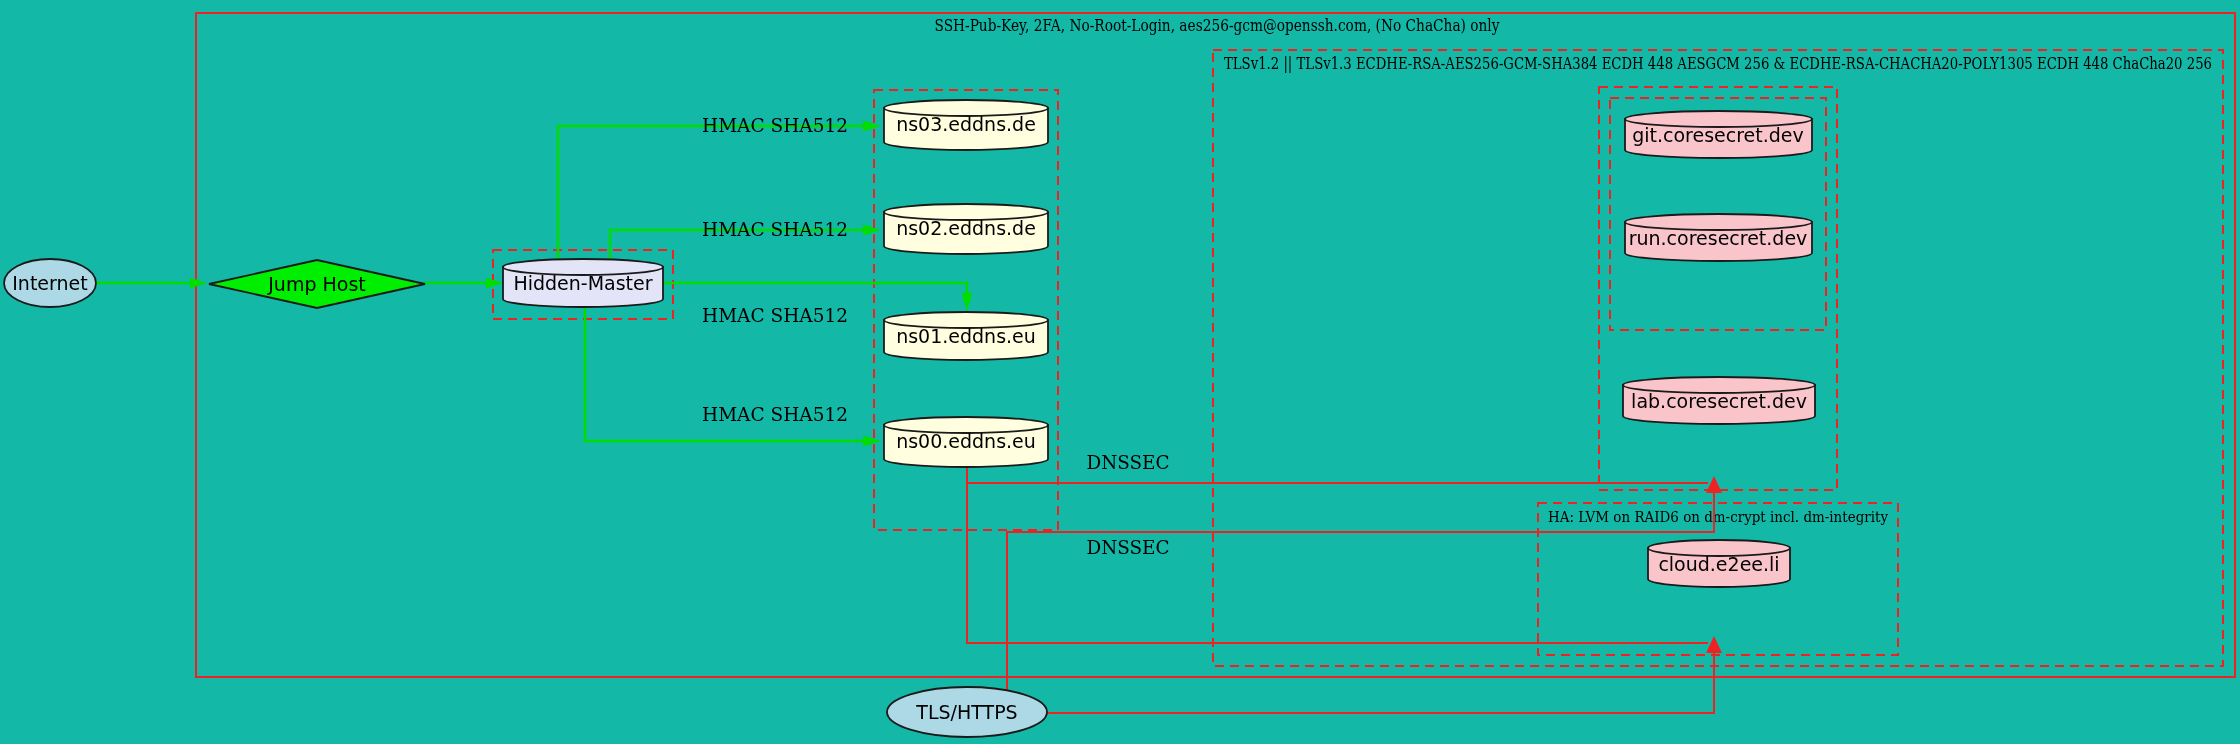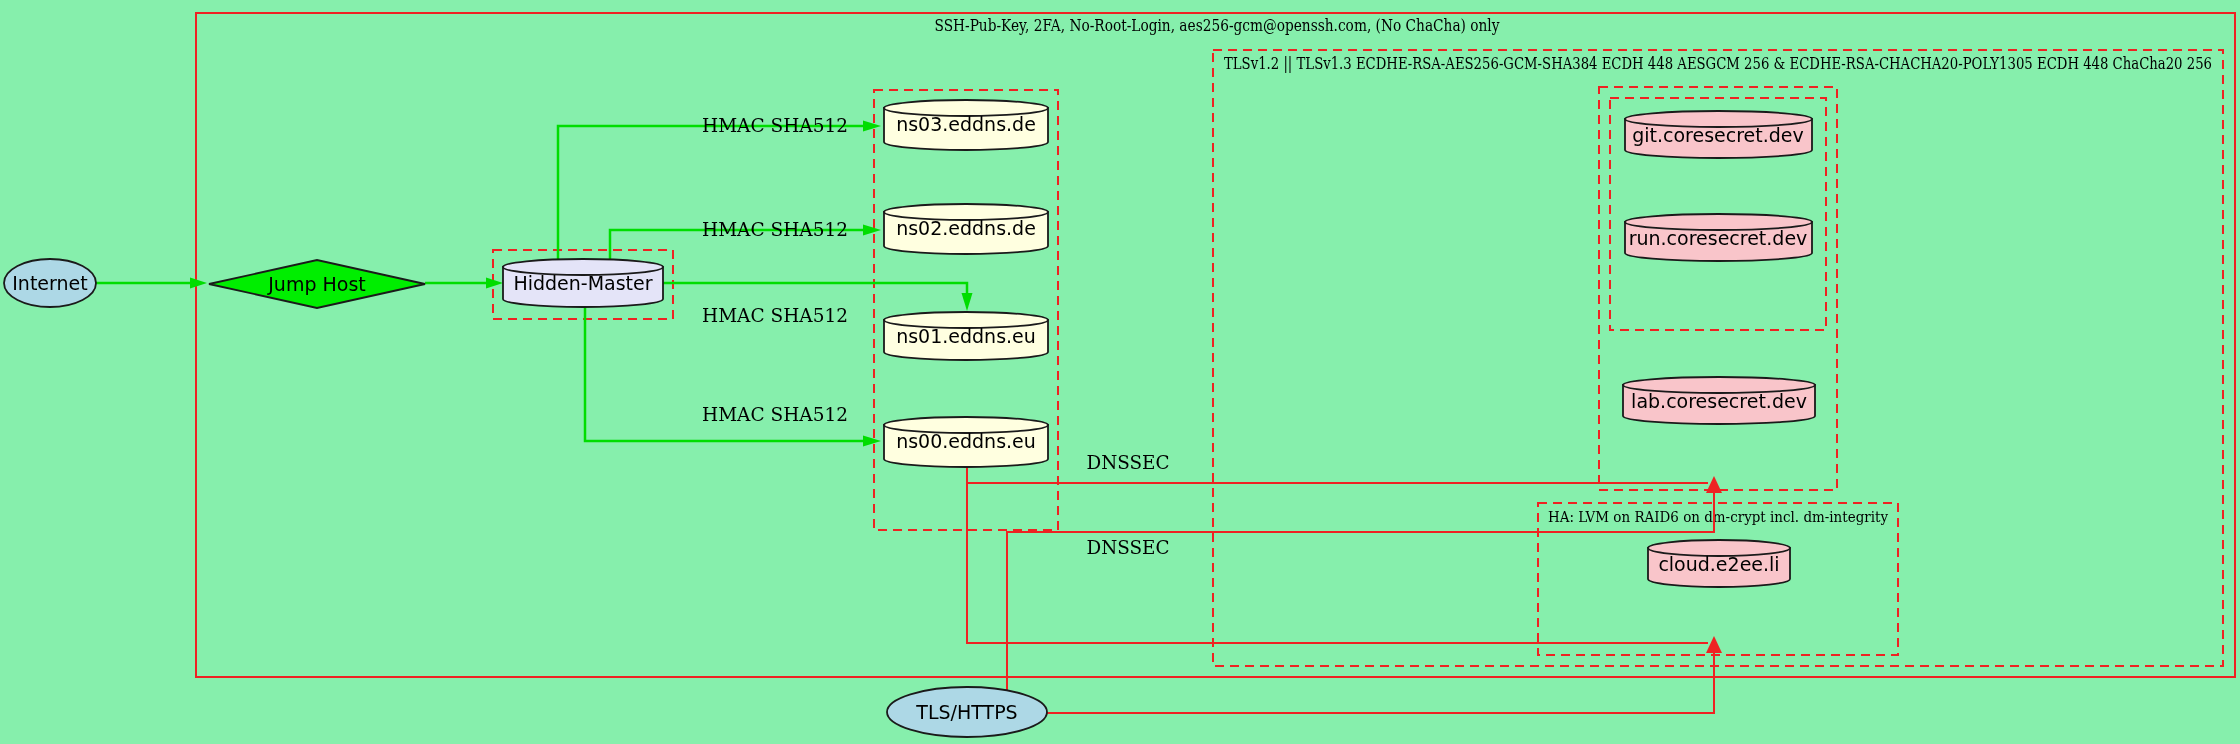--- a/index.html
+++ b/index.html
@@ -1,16 +1,16 @@
 <!DOCTYPE html>
 <html><head>
 <meta charset="utf-8">
 <style>
   html,body{margin:0;padding:0;background:#ffffff;}
-  .stage{position:relative;width:2240px;height:744px;background:#86efac;overflow:hidden;}
+  .stage{position:relative;width:2240px;height:744px;background:#14b8a6;overflow:hidden;}
   svg{display:block;}
   .cluster{fill:none;stroke:#ee2222;stroke-width:2;}
   .dashed{stroke-dasharray:9 6;}
   .gedge{fill:none;stroke:#00dd00;stroke-width:2.5;}
   .ghead{fill:#00dd00;stroke:none;}
   .redge{fill:none;stroke:#ee2222;stroke-width:2;}
   .rhead{fill:#ee2222;stroke:none;}
   .shape{stroke:#1a1a1a;stroke-width:1.8;}
   .f-blue{fill:#add8e6;}
   .f-green{fill:#00ee00;}

